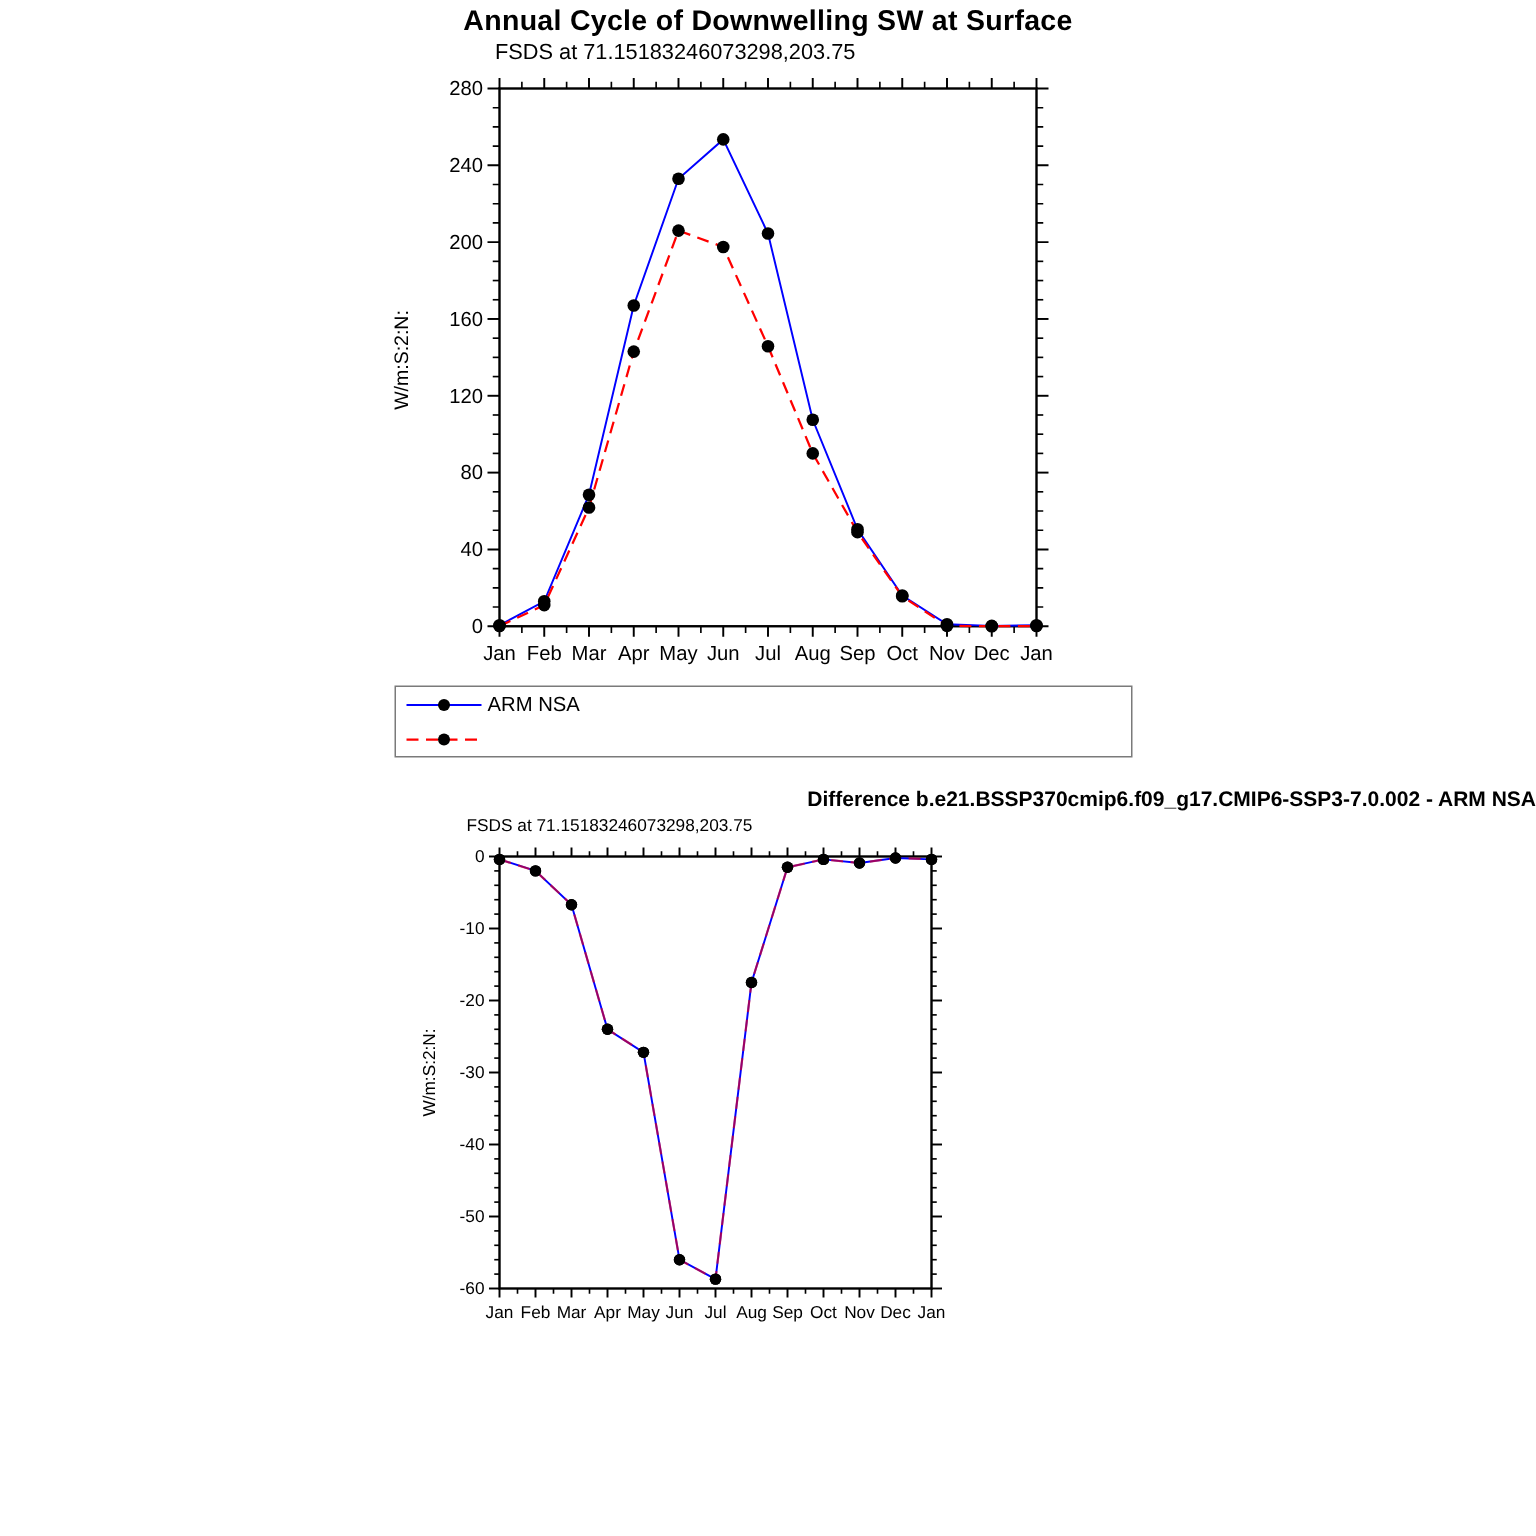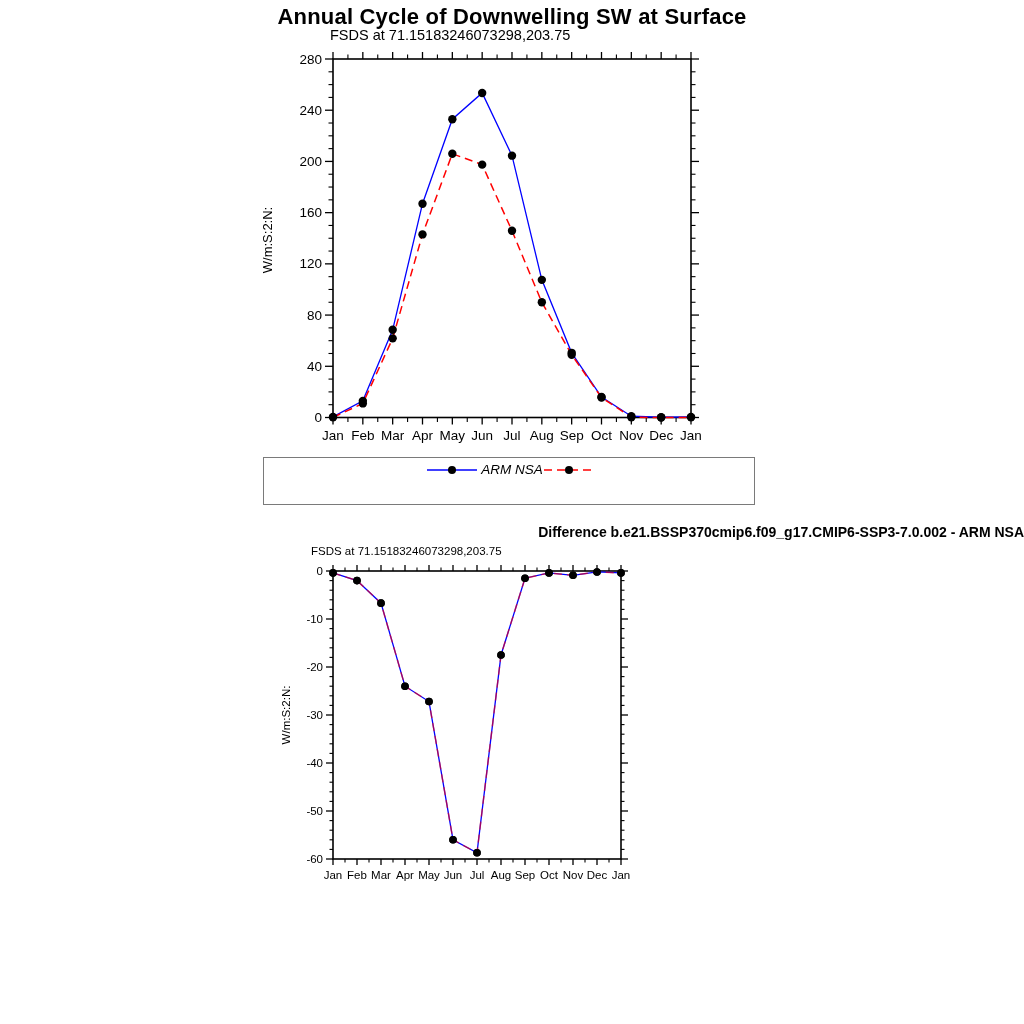--- a/index.html
+++ b/index.html
@@ -1,24 +1,24 @@
 <!DOCTYPE html>
 <html><head>
 <meta charset="utf-8">
 <style>
   html,body{margin:0;padding:0;background:#ffffff;}
   body{width:1024px;height:1024px;overflow:hidden;position:relative;
        font-family:"Liberation Sans", sans-serif;color:#000;}
   .abs{position:absolute;}
-  #title1{top:4px;left:0;width:1024px;text-align:center;font-size:22px;font-weight:bold;letter-spacing:0.2px;}
+  #title1{top:4px;left:0;width:1024px;text-align:center;font-size:19px;font-weight:bold;letter-spacing:0.2px;}
   #subtitle1{top:27px;left:330px;font-size:14.5px;}
   #chart1{left:250px;top:45px;width:540px;height:410px;}
   #legendBox{left:263px;top:457px;width:492px;height:48px;border:1px solid #7a7a7a;
-             box-sizing:border-box;display:flex;justify-content:center;
-             padding-left:6px;background:#fff;font-style:italic;}
+             box-sizing:border-box;display:flex;flex-direction:column;justify-content:center;
+             padding-left:6px;background:#fff;}
   .lrow{display:flex;align-items:center;height:23px;}
   .lrow svg{flex:0 0 auto;margin-right:3px;}
   .lrow span{font-size:13.5px;white-space:nowrap;}
   #title2{top:524px;left:0;width:1024px;text-align:right;font-size:14px;font-weight:bold;}
   #subtitle2{top:545px;left:311px;font-size:11.5px;}
   #chart2{left:250px;top:558px;width:470px;height:332px;}
   svg{display:block;}
 </style>
 </head>
 <body>

